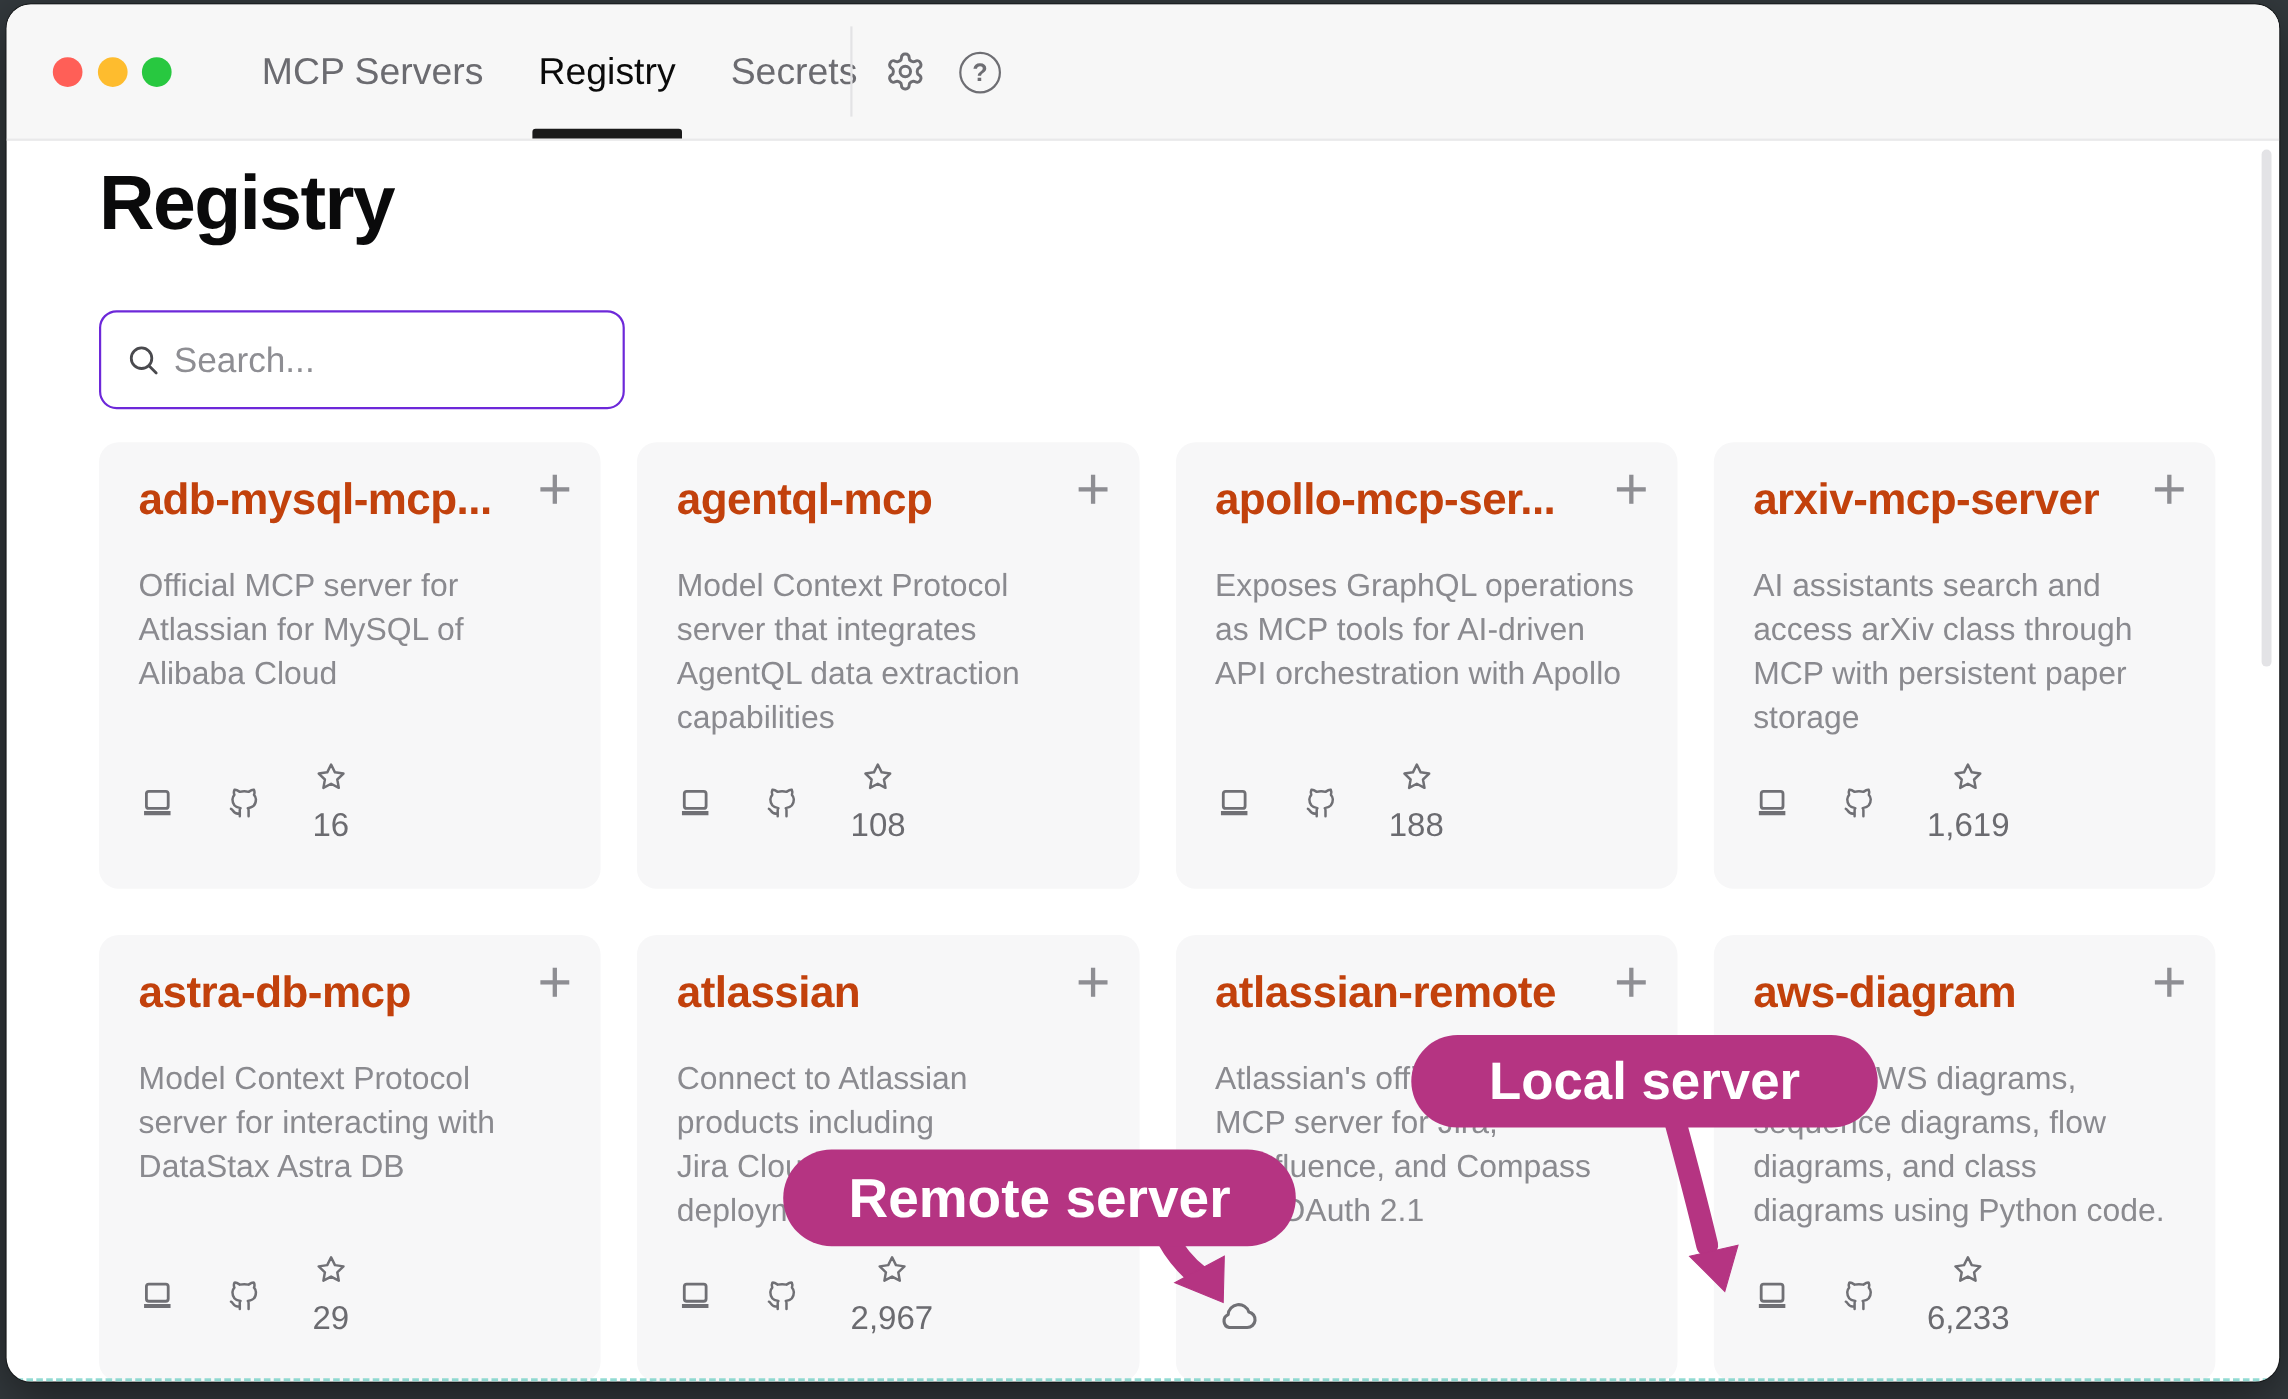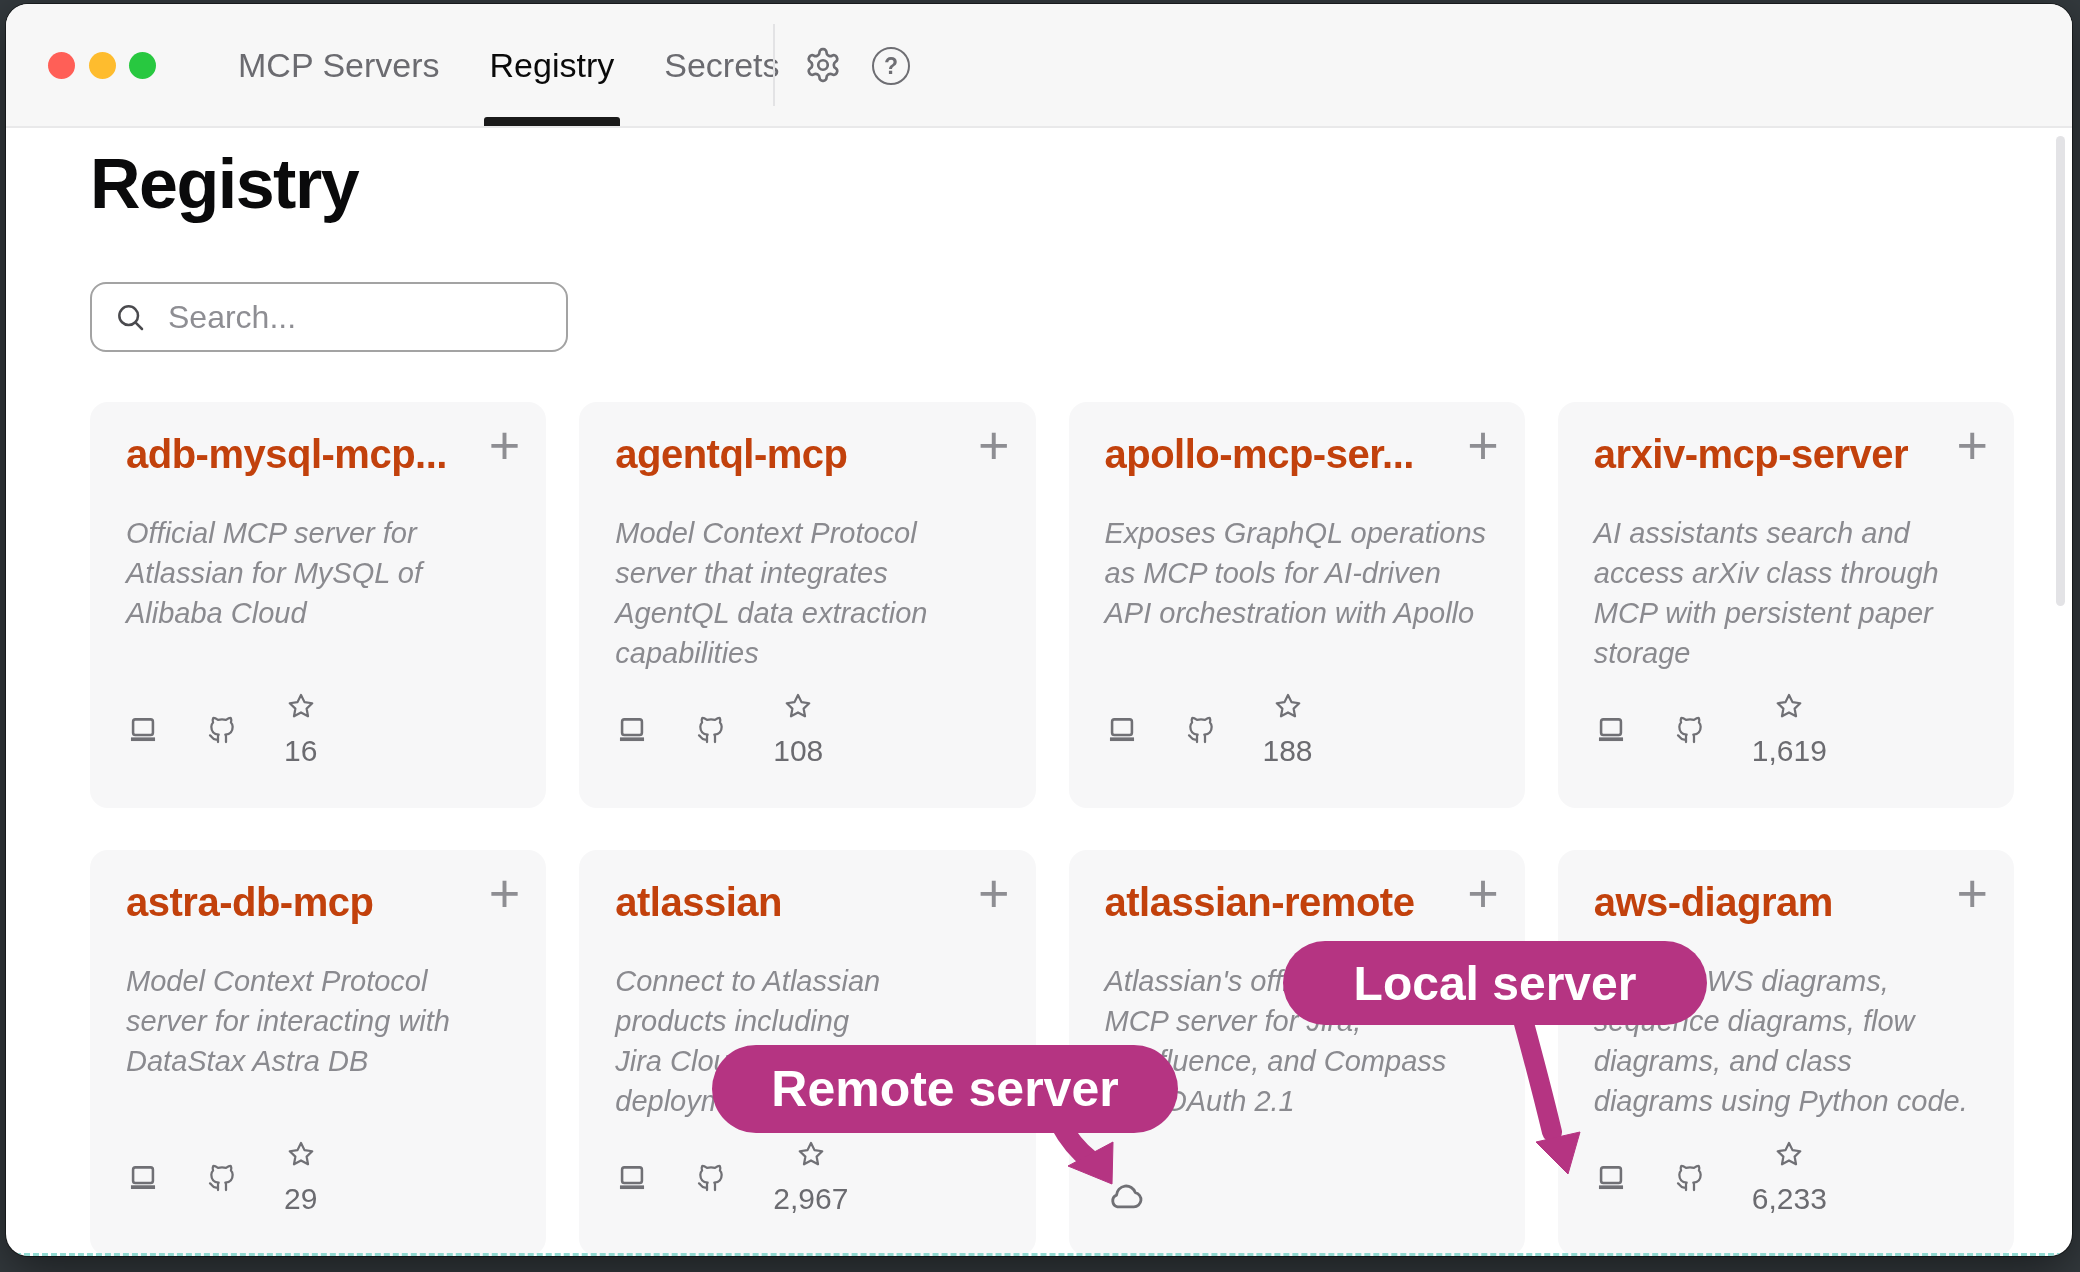--- a/index.html
+++ b/index.html
@@ -15,32 +15,32 @@
   .tab{position:relative;height:122px;display:flex;align-items:center;font-size:34px;color:#6b6b70;cursor:default;}
   .tab.active{color:#0a0a0a;font-weight:500;}
   .tab.active::after{content:"";position:absolute;left:-6px;right:-6px;bottom:0;height:9px;background:#1a1a1a;border-radius:3px 3px 0 0;}
   #tb-divider{position:absolute;left:767px;top:20px;width:2px;height:82px;background:#e3e3e5;}
   .tb-icon{position:absolute;top:41px;width:40px;height:40px;color:#6e6e73;display:flex;align-items:center;justify-content:center;}
   #gear-btn{left:797px;}
   #help-btn{left:866px;width:38px;height:38px;border:2.5px solid #6e6e73;border-radius:50%;top:43px;
     font-size:23px;font-weight:700;color:#6e6e73;box-sizing:border-box;}
   
   #page-title{position:absolute;left:84px;top:140px;font-size:70px;font-weight:700;color:#0a0a0b;letter-spacing:-1.5px;}
-  #search-box{position:absolute;left:84px;top:278px;width:478px;height:70px;background:#fff;border:2px solid #a3a3a3;
-    border-radius:16px;box-sizing:border-box;display:flex;align-items:center;padding:0 22px;gap:20px;}
+  #search-box{position:absolute;left:84px;top:278px;width:478px;height:90px;background:#fff;border:2px solid #6d28d9;
+    border-radius:16px;box-sizing:border-box;display:flex;align-items:center;padding:0 22px;gap:10px;}
   #search-box svg{flex:0 0 auto;color:#4a4a4e;}
   #search-input{border:none;outline:none;flex:1;font-size:32px;color:#333;font-family:"Liberation Sans",sans-serif;background:transparent;}
   #search-input::placeholder{color:#8e8e93;}
   
   #grid{position:absolute;left:84px;top:398px;width:1924px;display:grid;
     grid-template-columns:repeat(4,1fr);column-gap:33px;row-gap:42px;}
   .card{position:relative;height:406px;background:#f7f7f8;border-radius:18px;padding:30px 36px;box-sizing:border-box;}
   .card-title{font-size:40px;font-weight:700;color:#c2410c;letter-spacing:-0.5px;white-space:nowrap;}
   .plus-btn{position:absolute;top:16px;right:26px;font-size:54px;font-weight:200;color:#8e8e93;line-height:1;}
-  .card-desc{margin-top:36px;font-size:29px;line-height:40px;color:#8a8a8f;font-style:italic;}
+  .card-desc{margin-top:36px;font-size:29px;line-height:40px;color:#8a8a8f;}
   .card-desc span{display:block;white-space:nowrap;}
   .card-footer{position:absolute;left:36px;bottom:40px;display:flex;align-items:center;gap:46px;color:#707075;}
   .star-group{display:flex;align-items:center;gap:13px;flex-direction:column;}
   .star-count{font-size:30px;color:#6b6b70;}
   .f-icon{display:flex;align-items:center;}
   
   .bubble{position:absolute;background:#b53482;color:#fff;display:flex;align-items:center;justify-content:center;
     font-weight:800;border-radius:46px;z-index:30;}
   #bubble-remote{left:712px;top:1002px;width:466px;height:88px;font-size:50px;margin-top:43px;}
   #bubble-local{left:1283px;top:941px;width:424px;height:84px;font-size:48px;}

